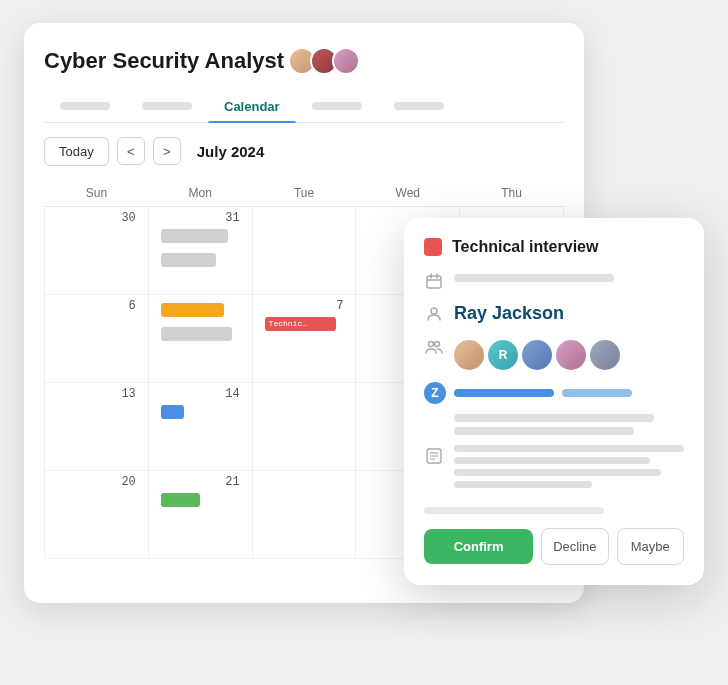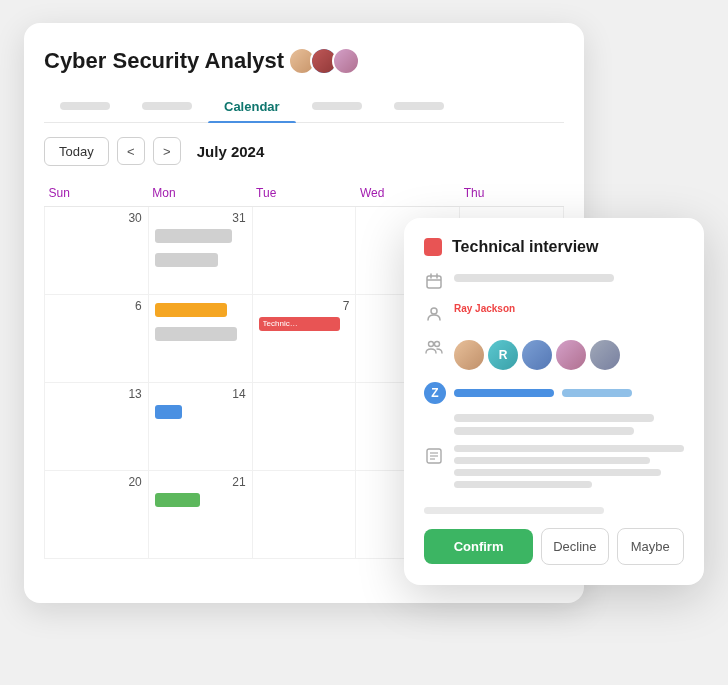--- a/index.html
+++ b/index.html
@@ -153,34 +153,35 @@
     }
 
     
     .cal-grid {
       width: 100%;
       border-collapse: collapse;
     }
 
     .cal-grid th {
       font-size: 12px;
-      color: #a21caf;
+      color: #737373;
       font-weight: 500;
-      text-align: left;
+      text-align: center;
       padding: 6px 4px;
       border-bottom: 1px solid #e8e8e8;
     }
 
     .cal-grid td {
       vertical-align: top;
       border: 1px solid #f0f0f0;
-      padding: 4px 6px;
+      padding: 4px 12px;
       height: 88px;
       width: 80px;
       position: relative;
+      font-family: Liberation Mono, monospace;
     }
 
     .day-num {
       font-size: 12px;
       color: #555;
       margin-bottom: 4px;
       text-align: right;
     }
 
     
@@ -257,23 +258,23 @@
 
     .popup-placeholder-line {
       height: 8px;
       border-radius: 4px;
       background: #e0e0e0;
     }
 
     .popup-placeholder-line.wide { width: 160px; }
 
     .person-name {
-      font-size: 10px;
+      font-size: 18px;
       font-weight: 600;
-      color: #ef4444;
+      color: #0c4a6e;
     }
 
     .popup-avatars {
       display: flex;
       align-items: center;
       gap: 4px;
       margin-top: 4px;
     }
 
     .mini-avatar {

